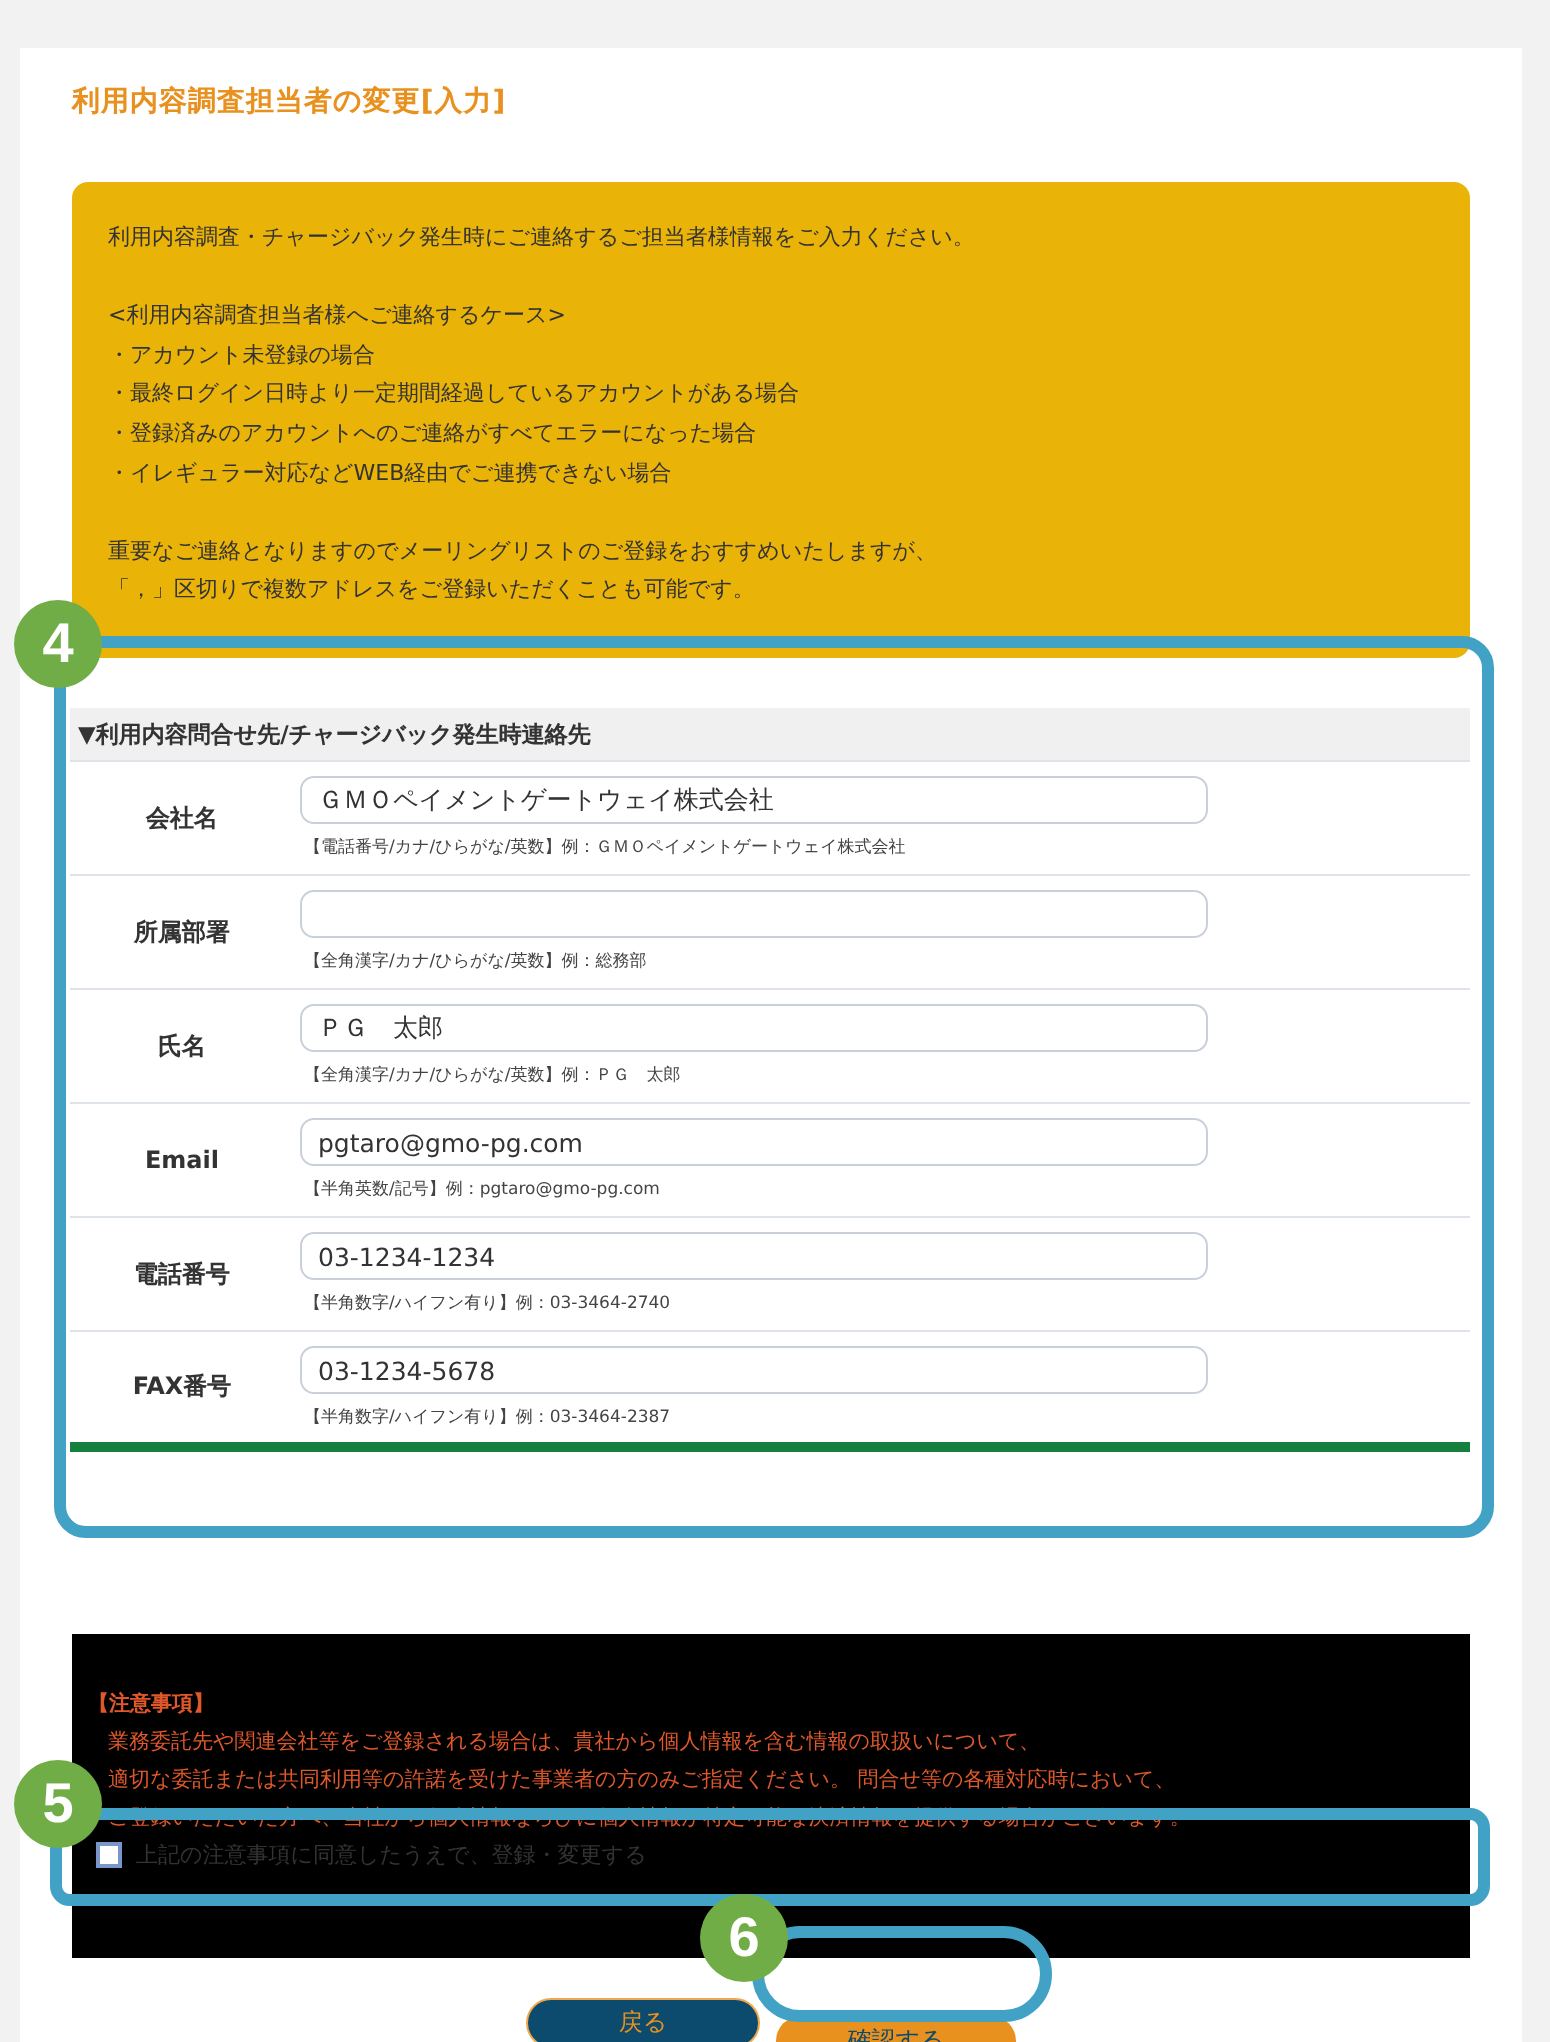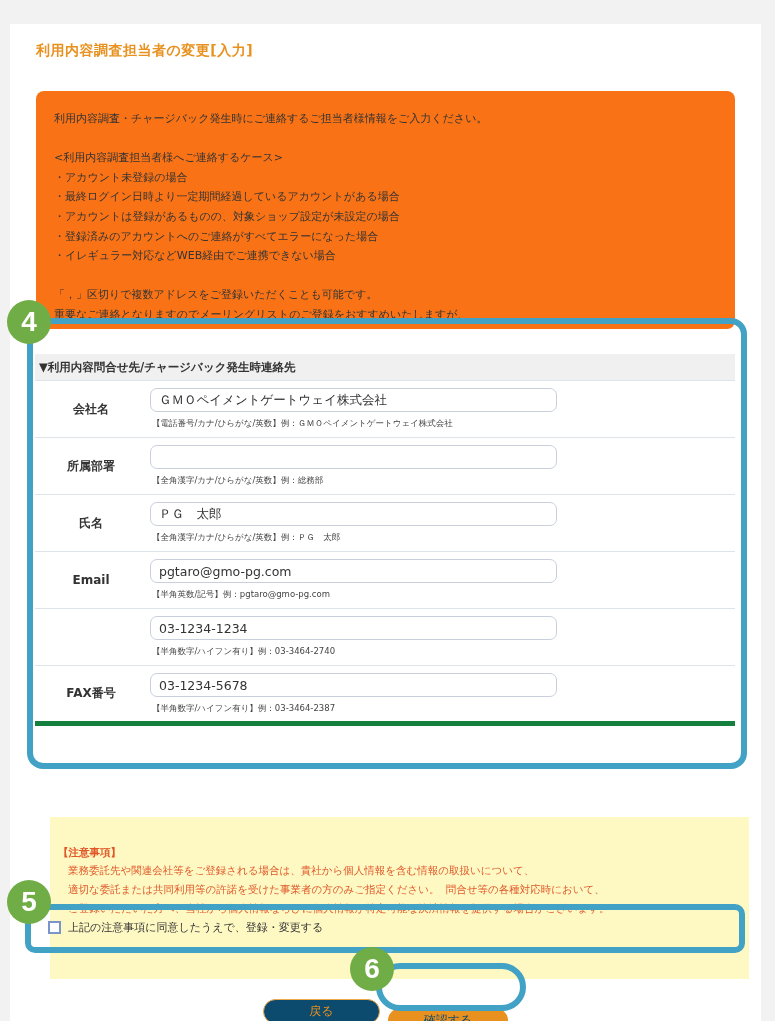--- a/index.html
+++ b/index.html
@@ -13,21 +13,21 @@
     position:absolute; left:10px; top:0; width:751px; height:1021px;
     background:#ffffff;
     margin-top:24px;
   }
   .title {
     position:absolute; left:26px; top:18px;
     font-size:14px; font-weight:bold; color:#e8911f; letter-spacing:0.5px;
   }
   .info-box {
     position:absolute; left:26px; top:67px; width:699px; height:238px;
-    background:#f97316; border-radius:8px;
+    background:#eab308; border-radius:8px;
     font-size:11px; line-height:19.6px; color:#333;
     box-sizing:border-box; padding:18px 0 0 18px;
   }
   .info-box p { margin:0; }
   .info-box .gap { height:19.6px; }
   .form-section {
     position:absolute; left:25px; top:330px; width:700px;
     border-bottom:5px solid #15803d;
   }
   .section-header {
@@ -38,21 +38,21 @@
   .form-row {
     position:relative; height:56px; border-bottom:1px solid #dfe3ea;
   }
   .form-row:last-child { border-bottom:none; height:55px; }
   .row-label {
     position:absolute; left:0; top:0; width:112px; height:100%;
     display:flex; align-items:center; justify-content:center;
     font-size:12px; font-weight:bold; color:#333;
   }
   .row-input {
-    position:absolute; left:115px; top:7px; width:407px; height:24px;
+    position:absolute; left:115px; top:7px; width:454px; height:24px;
     border:1px solid #c9d0dc; border-radius:7px; background:#fff;
     box-sizing:border-box; padding:0 8px;
     font-size:12.5px; color:#333; line-height:22px;
     font-family:"DejaVu Sans","Liberation Sans",sans-serif;
     outline:none;
   }
   .row-hint {
     position:absolute; left:117px; top:37px;
     font-size:8.5px; color:#444; white-space:nowrap;
   }
@@ -60,27 +60,27 @@
     position:absolute; border:6px solid #41a2c6; border-radius:16px;
     box-sizing:border-box; pointer-events:none;
   }
   .badge {
     position:absolute; width:44px; height:44px; border-radius:50%;
     background:#71ad47; color:#fff; font-weight:bold; font-size:28px;
     display:flex; align-items:center; justify-content:center;
     font-family:"Liberation Sans","DejaVu Sans",sans-serif;
   }
   .notice-box {
-    position:absolute; left:40px; top:793px; width:699px; height:162px;
-    background:#fef9c3;
+    position:absolute; left:26px; top:793px; width:699px; height:162px;
+    background:#000000;
     box-sizing:border-box; padding:26px 0 0 8px;
     font-size:10.5px; line-height:19px; color:#e0582a;
   }
   .notice-title { font-weight:bold; }
-  .notice-line { padding-left:10px;font-family:Liberation Mono, monospace; }
+  .notice-line { padding-left:10px; }
   .agree-row {
     position:absolute; left:38px; top:896px; display:flex; align-items:center;
     font-size:11px; color:#333;
   }
   .agree-checkbox {
     width:9px; height:9px; border:2px solid #7a95c9; background:#fff;
     margin-right:7px;
   }
   .btn {
     position:absolute; height:25px; border-radius:13px;
@@ -102,26 +102,25 @@
 <div class="page">
 
   <div class="title">利用内容調査担当者の変更[入力]</div>
 
   <div class="info-box">
     <p>利用内容調査・チャージバック発生時にご連絡するご担当者様情報をご入力ください。</p>
     <div class="gap"></div>
     <p>&lt;利用内容調査担当者様へご連絡するケース&gt;</p>
     <p>・アカウント未登録の場合</p>
     <p>・最終ログイン日時より一定期間経過しているアカウントがある場合</p>
-    <p>・アカウントは登録があるものの、対象ショップ設定が未設定の場合</p>
     <p>・登録済みのアカウントへのご連絡がすべてエラーになった場合</p>
     <p>・イレギュラー対応などWEB経由でご連携できない場合</p>
     <div class="gap"></div>
+    <p>重要なご連絡となりますのでメーリングリストのご登録をおすすめいたしますが、</p>
     <p>「，」区切りで複数アドレスをご登録いただくことも可能です。</p>
-    <p>重要なご連絡となりますのでメーリングリストのご登録をおすすめいたしますが、</p>
   </div>
 
   <div class="form-section">
     <div class="section-header">▼利用内容問合せ先/チャージバック発生時連絡先</div>
 
     <div class="form-row">
       <div class="row-label">会社名</div>
       <input class="row-input" value="ＧＭＯペイメントゲートウェイ株式会社" style="">
       <div class="row-hint">【電話番号/カナ/ひらがな/英数】例：ＧＭＯペイメントゲートウェイ株式会社</div>
     </div>
@@ -139,20 +138,21 @@
     </div>
 
 
     <div class="form-row">
       <div class="row-label">Email</div>
       <input class="row-input" value="pgtaro@gmo-pg.com" style="">
       <div class="row-hint">【半角英数/記号】例：pgtaro@gmo-pg.com</div>
     </div>
 
     <div class="form-row">
+      <div class="row-label">電話番号</div>
       <input class="row-input" value="03-1234-1234" style="">
       <div class="row-hint">【半角数字/ハイフン有り】例：03-3464-2740</div>
     </div>
 
     <div class="form-row">
       <div class="row-label">FAX番号</div>
       <input class="row-input" value="03-1234-5678" style="">
       <div class="row-hint">【半角数字/ハイフン有り】例：03-3464-2387</div>
     </div>
   </div>

